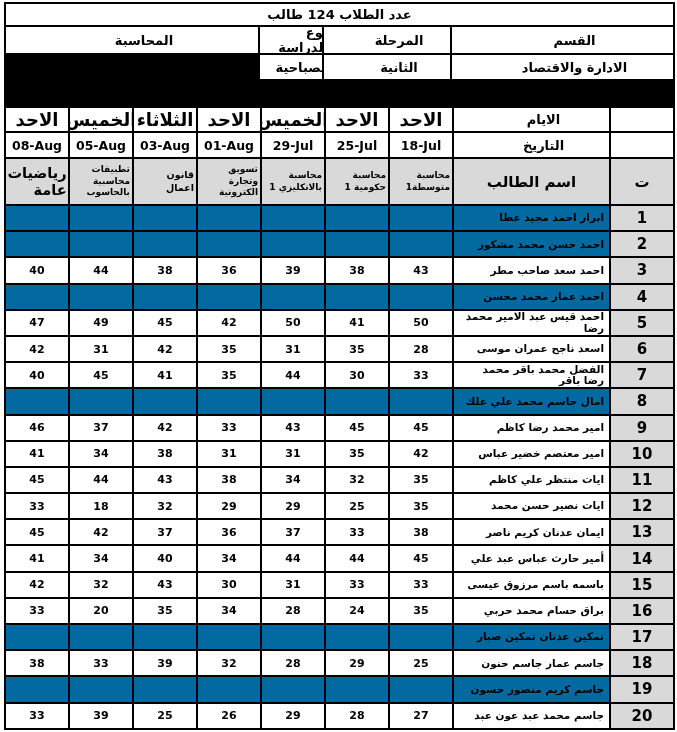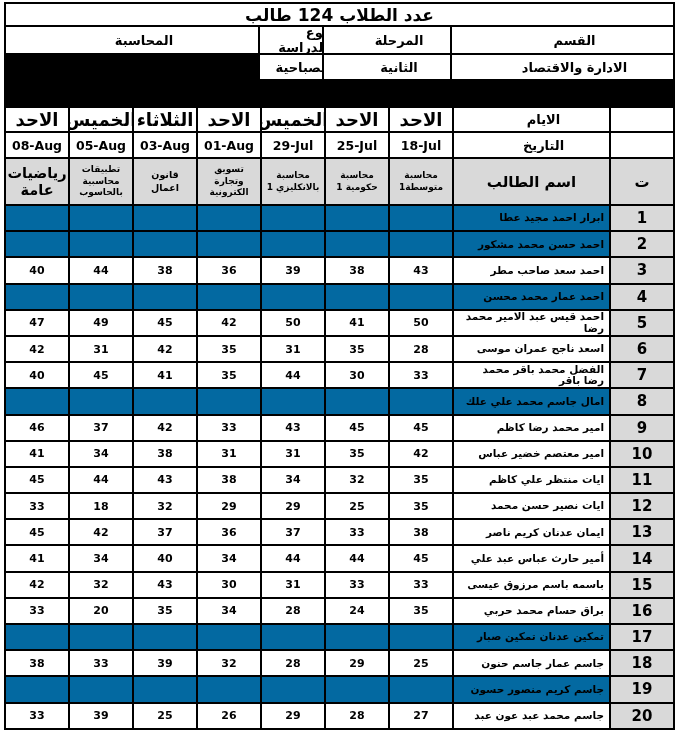--- a/index.html
+++ b/index.html
@@ -18,28 +18,28 @@
   .main-grid {
     grid-template-columns: 62px 155px 62px 62px 62px 62px 62px 62px 62px;
     grid-template-rows: 23px 24px 45px;
     grid-auto-rows: 24.2px;
     border-top: none;
   }
   .c { background: #fff; display: flex; align-items: center; justify-content: center; font-weight: 700; overflow: hidden; }
   .gray { background: #D9D9D9; }
   .yellow { background: #0369a1; }
   .span-all { grid-column: 1 / -1; }
-  .title-cell { font-size: 17px; }
+  .title-cell { font-size: 13px; }
   .hdr { font-size: 13px; padding-left: 24px; }
   .year-cell { font-size: 14px; }
   .day-cell { font-size: 18px; }
   .date-cell { font-size: 12.5px; direction: ltr; }
   .corner { background: #fff; }
   .idx-hdr, .name-hdr { font-size: 15px; }
-  .subject { font-size: 9px; line-height: 1.3; text-align: center; padding: 0 2px; }
+  .subject { font-size: 9px; line-height: 1.3; text-align: right; padding: 0 2px; }
   .subject.law { font-size: 9.5px; }
   .subject.big { font-size: 14.5px; line-height: 1.15; }
   .idx { font-size: 15px; }
   .name { justify-content: flex-start; padding: 0 5px; font-size: 10.5px; text-align: right; line-height: 1.1; }
   .grade { font-size: 11px; }
 </style>
 </head>
 <body>
 
 <div class="sheet">

